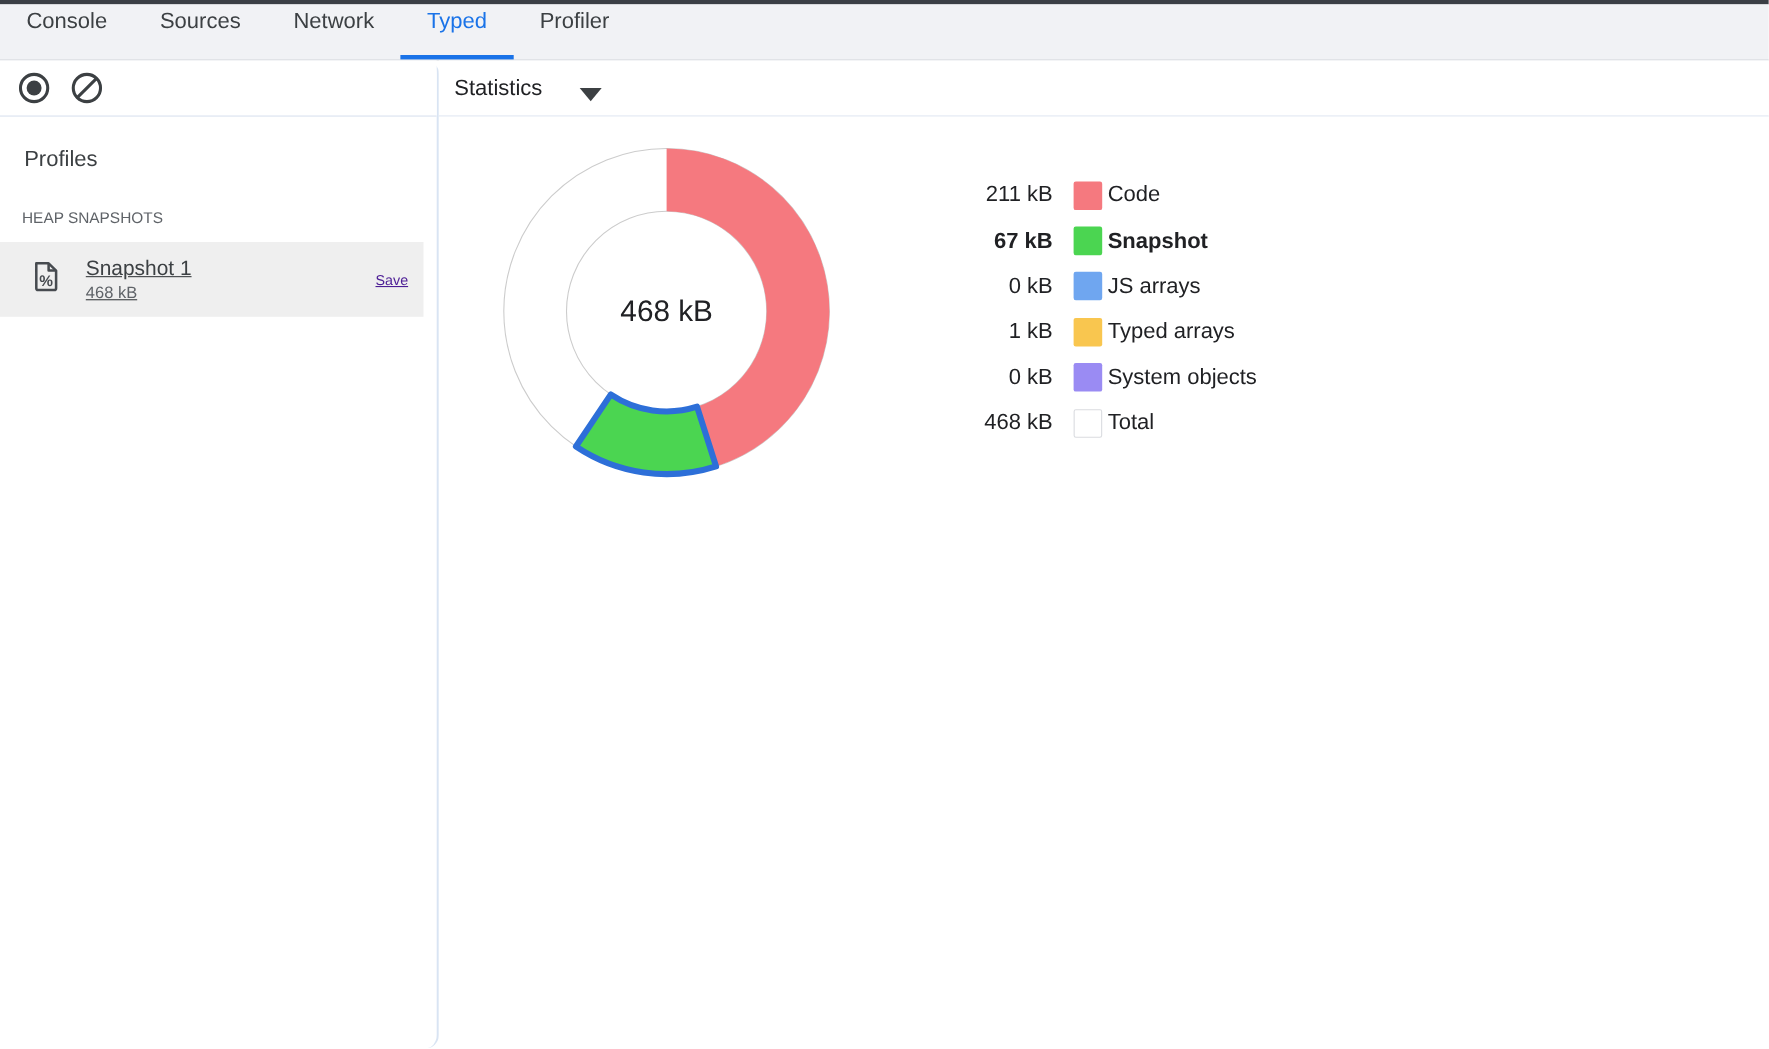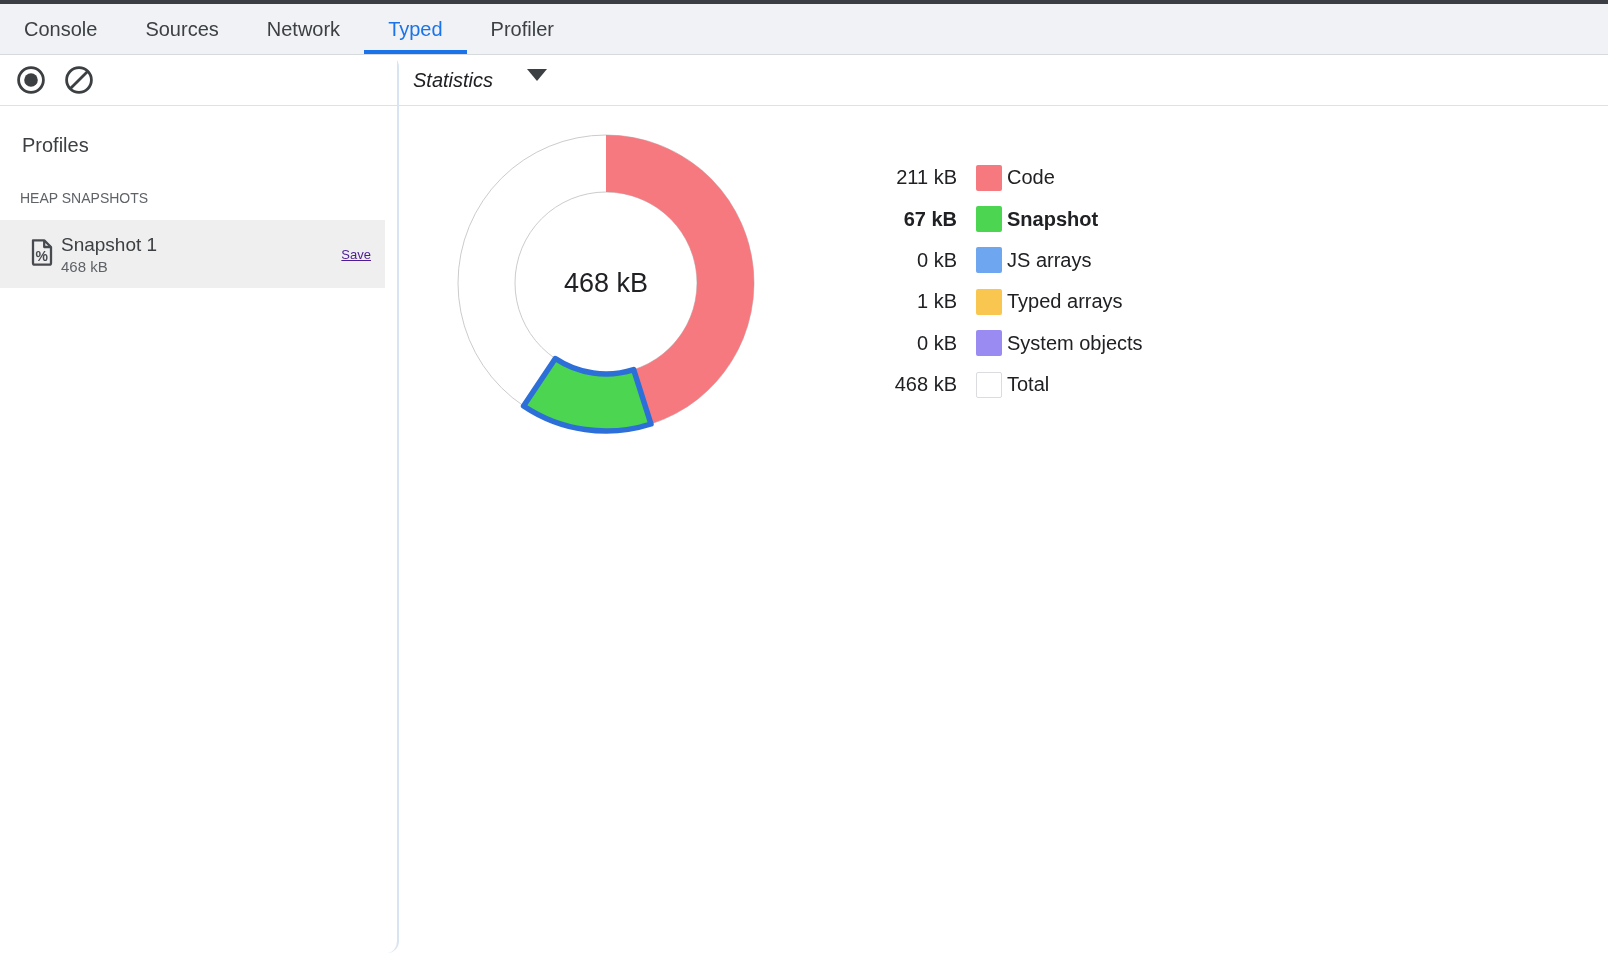--- a/index.html
+++ b/index.html
@@ -9,21 +9,21 @@
     background:#ffffff; color:#3c4043; overflow:hidden;
   }
   .top-strip { height:4px; background:#3b3f45; }
 
   
   .tab-bar {
     height:51px; background:#f1f2f5; border-bottom:1px solid #d6d9de;
     display:flex; align-items:stretch;
   }
   .tab {
-    display:flex; align-items:center; padding:4px 24px 0 24px;
+    display:flex; align-items:flex-start; padding:4px 24px 0 24px;
     font-size:20px; color:#3c4043; border-bottom:4px solid transparent; cursor:default;
   }
   .tab.active { color:#1a73e8; border-bottom-color:#1a73e8; }
 
   
   .content { display:flex; height:898px; }
   .left-panel {
     width:399px; min-width:399px; border-right:2px solid #d9e4f3;
     display:flex; flex-direction:column;border-radius:12px;
   }
@@ -31,36 +31,36 @@
 
   .panel-toolbar {
     height:51px; min-height:51px; border-bottom:1px solid #d9e2ef;
     display:flex; align-items:center; background:#fff;
   }
   .left-panel .panel-toolbar { padding-left:16px; gap:18px; }
   .right-panel .panel-toolbar { padding-left:14px; }
 
   .icon-btn { width:30px; height:30px; display:flex; align-items:center; justify-content:center; cursor:pointer; background:none; border:none; }
 
-  .stats-selector { display:flex; align-items:flex-start; cursor:pointer;font-style:italic; }
+  .stats-selector { display:flex; align-items:flex-end; cursor:pointer; }
   .stats-label { font-size:20px; color:#202124; }
   .dd-triangle {
     margin-left:34px; width:0; height:0;
     border-left:10px solid transparent; border-right:10px solid transparent;
     border-top:12px solid #3c4043;
   }
 
   
   .profiles-heading { margin:28px 0 0 22px; font-size:20px; color:#3c4043; }
   .heap-heading { margin:33px 0 0 20px; font-size:14px; color:#5f6368; }
   .snapshot-item {
     margin:14px 12px 0 0; height:68px; background:#efefef;
     display:flex; align-items:center; padding:0 14px 0 30px; cursor:pointer;
   }
-  .snapshot-text { margin-left:7px; }
+  .snapshot-text { margin-left:24px;text-decoration:underline; }
   .snapshot-name { font-size:19px; color:#3c4043; }
   .snapshot-size { font-size:15px; color:#5f6368; margin-top:2px; }
   .save-link { margin-left:auto; font-size:13px; color:#4c1d95; text-decoration:underline; cursor:pointer; }
 
   
   .chart-area { position:relative; flex:1; background:#fff; }
   #donut { position:absolute; left:52px; top:22px; width:310px; height:310px; }
   .legend { position:absolute; left:448px; top:51px; }
   .legend-row { display:flex; align-items:center; height:41.4px; font-size:20px; color:#202124; cursor:pointer; }
   .legend-value { width:110px; text-align:right; }

